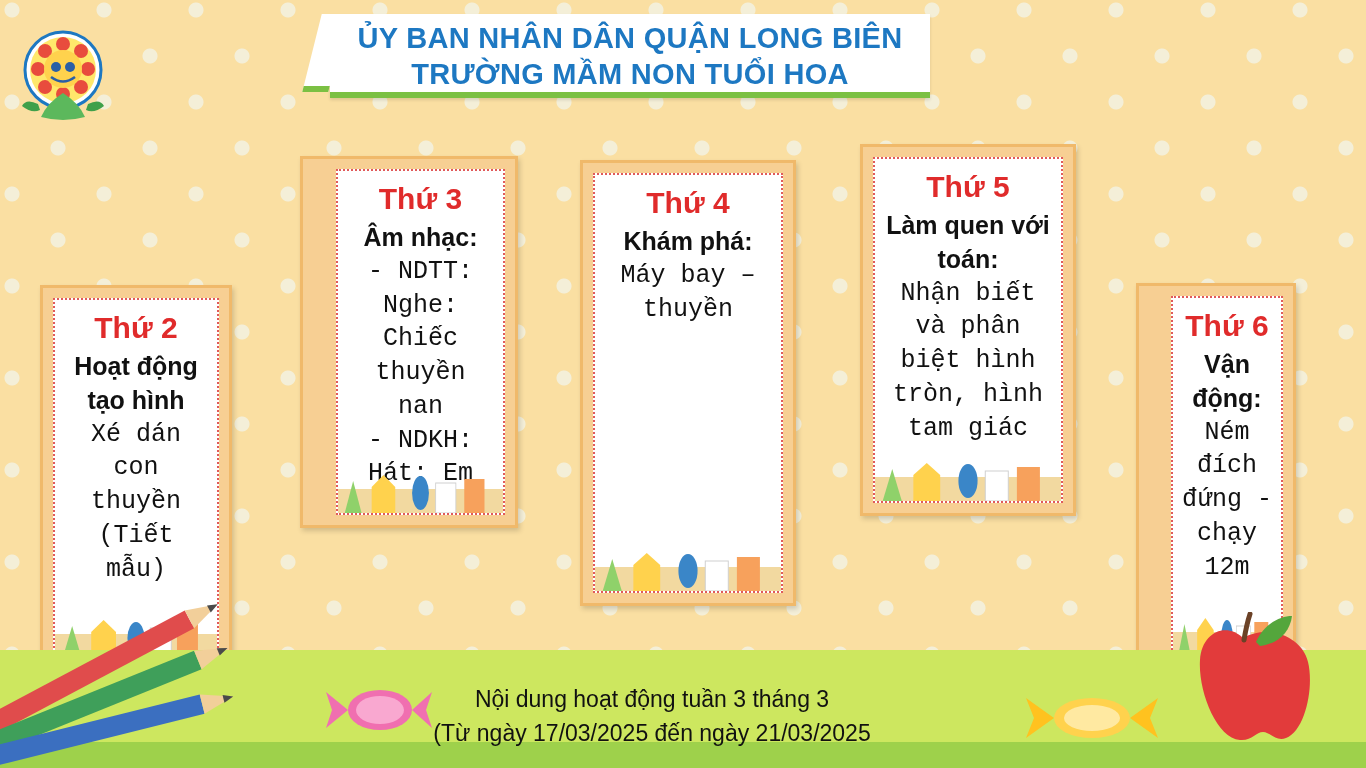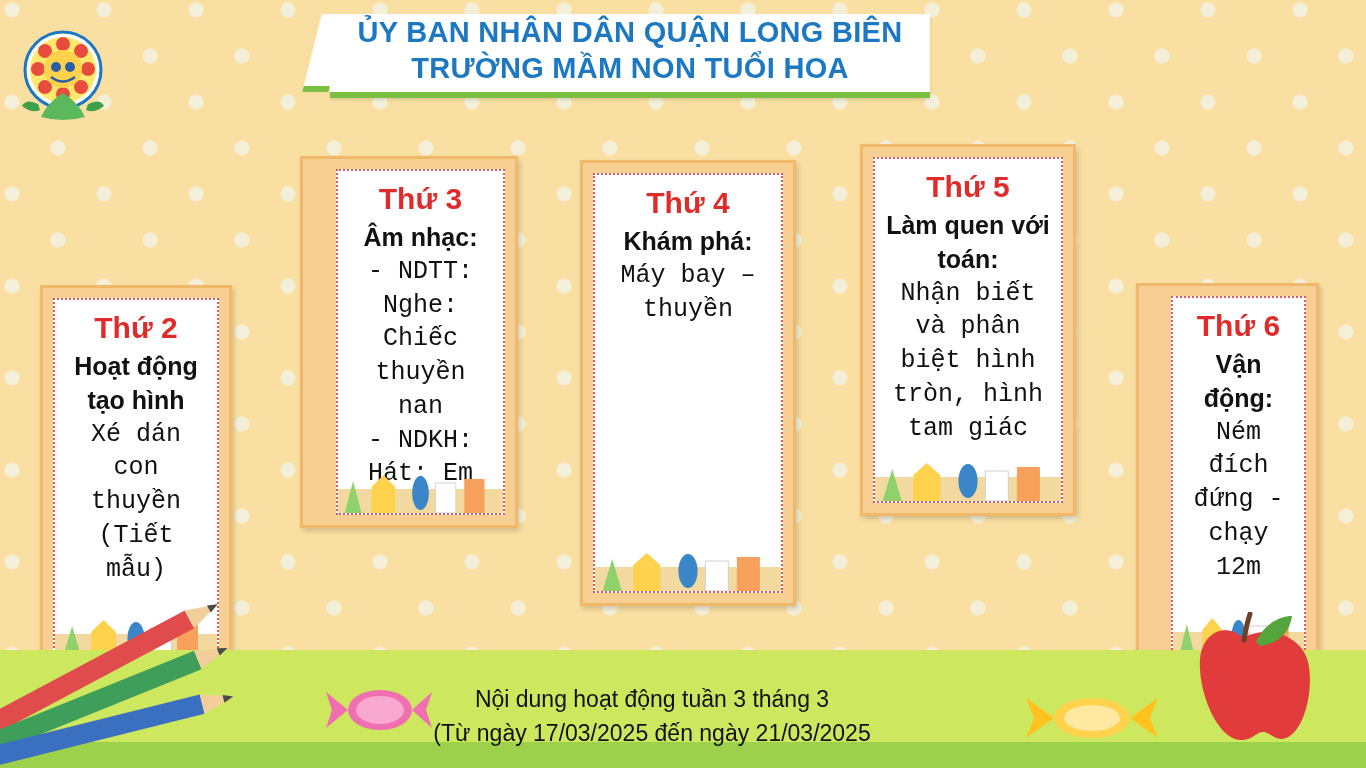--- a/index.html
+++ b/index.html
@@ -33,21 +33,21 @@
     left: 330px;
     top: 14px;
     width: 600px;
     height: 84px;
     background: #ffffff;
     border-bottom: 6px solid #7bc043;
     box-shadow: 0 2px 3px rgba(0,0,0,0.12);
     display: flex;
     flex-direction: column;
     align-items: center;
-    justify-content: flex-start;
+    justify-content: flex-end;
     box-sizing: border-box;
   }
   #header-banner:before {
     content: "";
     position: absolute;
     left: -18px;
     top: 0;
     width: 26px;
     height: 100%;
     background: #ffffff;
@@ -262,21 +262,21 @@
         <path d="M8 54 L18 22 L28 54 Z" fill="#8fd16a"></path>
         <rect x="40" y="28" width="28" height="26" fill="#ffd24d"></rect>
         <path d="M40 28 L54 16 L68 28 Z" fill="#ffd24d"></path>
         <ellipse cx="97" cy="34" rx="10" ry="17" fill="#3a86c8"></ellipse>
         <rect x="115" y="24" width="24" height="30" fill="#ffffff" stroke="#cfcfcf"></rect>
         <rect x="148" y="20" width="24" height="34" fill="#f7a15c"></rect>
       </svg>
     </div>
   </div>
 
-  <div class="day-card" style="left:1136px; top:283px; width:183px; height:388px;padding-left:32px;">
+  <div class="day-card" style="left:1136px; top:283px; width:160px; height:388px;padding-left:32px;">
     <div class="day-inner">
       <div class="day-title">Thứ 6</div>
       <div class="day-subject">Vận động:</div>
       <div class="day-body">Ném đích đứng - chạy 12m</div>
       <svg class="card-deco" viewBox="0 0 170 54" preserveAspectRatio="none">
         <rect x="0" y="30" width="170" height="24" fill="#f2d9a0"></rect>
         <path d="M8 54 L18 22 L28 54 Z" fill="#8fd16a"></path>
         <rect x="38" y="28" width="26" height="26" fill="#ffd24d"></rect>
         <path d="M38 28 L51 16 L64 28 Z" fill="#ffd24d"></path>
         <ellipse cx="85" cy="34" rx="9" ry="16" fill="#3a86c8"></ellipse>

